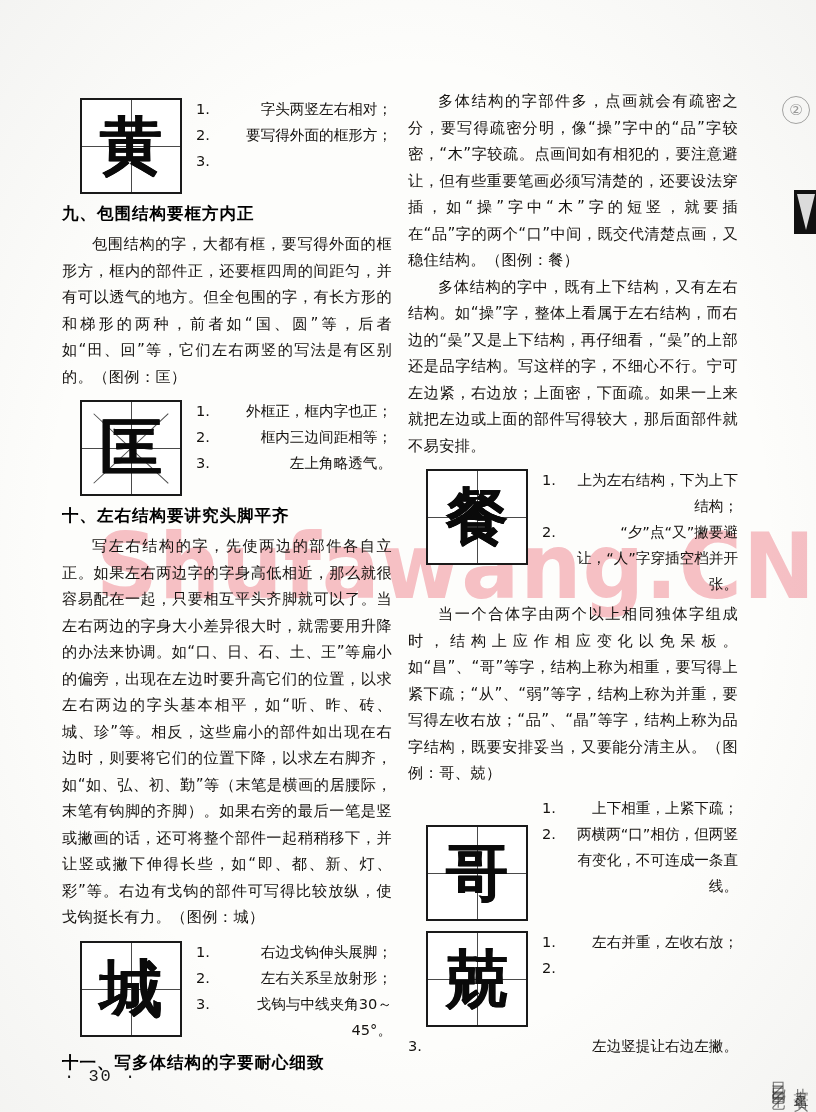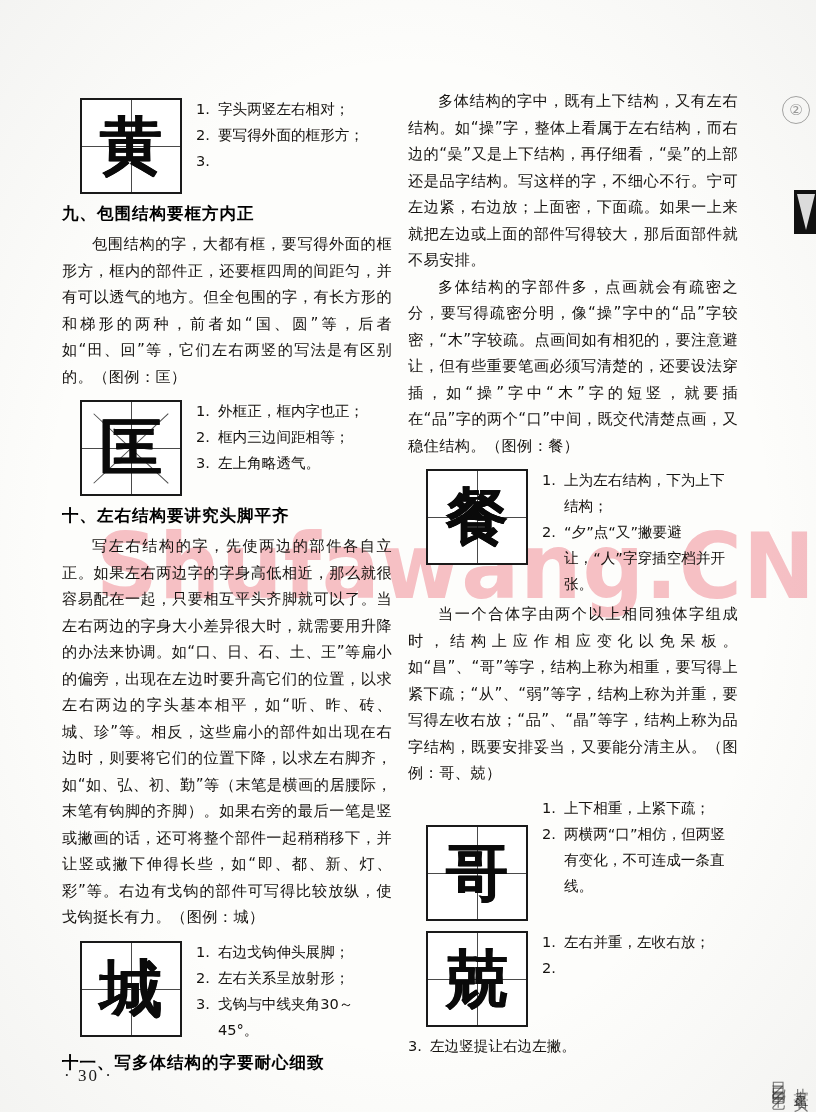--- a/index.html
+++ b/index.html
@@ -118,37 +118,37 @@
     line-height:26px;
     color:#15120f;
   }
   .notes .n{
     display:flex;
     margin-bottom:0;
   }
   .notes .n .num{
     flex:0 0 22px;
   }
-  .notes .n .txt{ flex:1 1 auto; }
+  .notes .n .txt{ flex:1 1 auto;text-align:right; }
 
   
   .notes-only{
     font-family:"DejaVu Sans","Liberation Sans",sans-serif;
     font-size:14.6px;
     line-height:26px;
   }
 
   
   .figblock.offsetnotes .gridbox{ margin-top:32px; }
 
   
   #pagenum{
     position:absolute;
     left:64px;bottom:26px;
-    font-family:Liberation Serif, serif;
+    font-family:Liberation Mono, monospace;
     font-size:17px;
     letter-spacing:2px;
     color:#1a1a1a;
   }
   
   #corner-mark{
     position:absolute;right:6px;top:96px;
     width:26px;height:26px;
     border:1.5px solid rgba(60,60,60,.45);
     border-radius:50%;
@@ -268,22 +268,22 @@
             <span class="txt">戈钩与中线夹角30～45°。</span>
           </div>
       </div>
     </div>
 
     <div class="heading">十一、写多体结构的字要耐心细致</div>
   </div>
 
   <div class="col" id="col-right">
 
+    <p class="para">多体结构的字部件多，点画就会有疏密之分，要写得疏密分明，像“操”字中的“品”字较密，“木”字较疏。点画间如有相犯的，要注意避让，但有些重要笔画必须写清楚的，还要设法穿插，如“操”字中“木”字的短竖，就要插在“品”字的两个“口”中间，既交代清楚点画，又稳住结构。（图例：餐）</p>
     <p class="para">多体结构的字中，既有上下结构，又有左右结构。如“操”字，整体上看属于左右结构，而右边的“喿”又是上下结构，再仔细看，“喿”的上部还是品字结构。写这样的字，不细心不行。宁可左边紧，右边放；上面密，下面疏。如果一上来就把左边或上面的部件写得较大，那后面部件就不易安排。</p>
-    <p class="para">多体结构的字部件多，点画就会有疏密之分，要写得疏密分明，像“操”字中的“品”字较密，“木”字较疏。点画间如有相犯的，要注意避让，但有些重要笔画必须写清楚的，还要设法穿插，如“操”字中“木”字的短竖，就要插在“品”字的两个“口”中间，既交代清楚点画，又稳住结构。（图例：餐）</p>
 
     <div class="figblock">
       <div class="gridbox">
         <div class="vline"></div>
         <div class="hline"></div>
         <div class="glyph">餐</div>
       </div>
       <div class="notes">
         <div class="n">
             <span class="num">1.</span>

